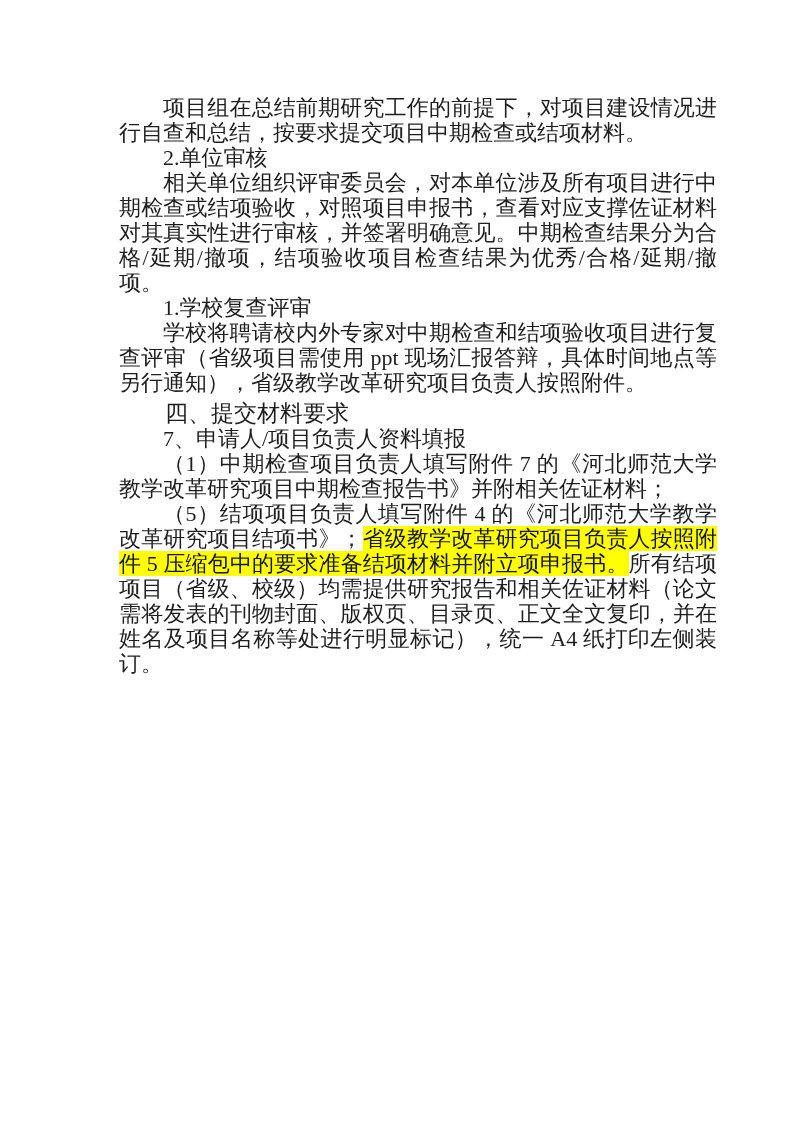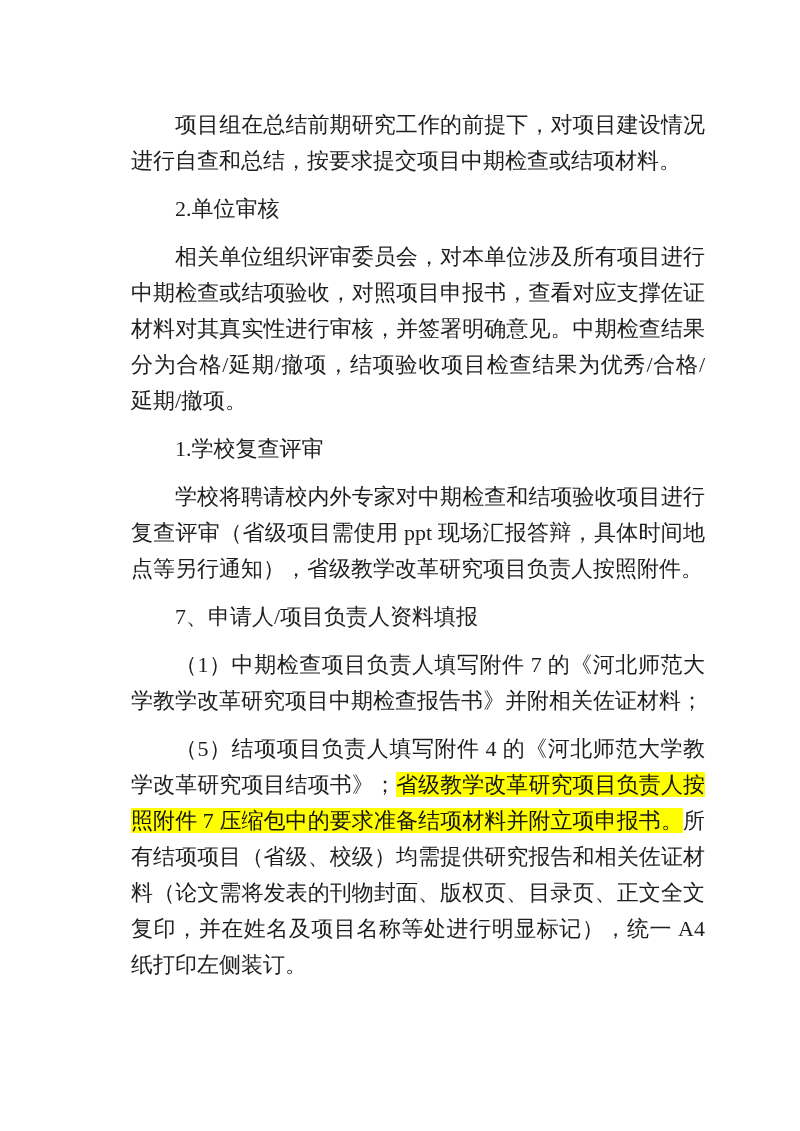--- a/index.html
+++ b/index.html
@@ -16,23 +16,23 @@
   .page {
     position: relative;
     width: 800px;
     height: 1131px;
     background: #ffffff;
     box-sizing: border-box;
     padding: 95px 83px 0 119px;
     color: #1e1e1e;
   }
   .para {
-    margin: 12px;
+    margin: 0;
     font-size: 22px;
-    line-height: 36px;
+    line-height: 25px;
     text-align: justify;
     text-align-last: left;
     text-indent: 2em;
     word-break: break-all;
     font-family: "Liberation Serif", "DejaVu Serif", serif;
   }
   .para.heading-bold-serif {
     font-weight: 700;
   }
   .para.heading-sans {
@@ -52,17 +52,18 @@
 </head>
 <body>
 
 <div class="page">
   <div id="doc">
       <p class="para body"><span>项目组在总结前期研究工作的前提下，对项目建设情况进行自查和总结，按要求提交项目中期检查或结项材料。</span></p>
       <p class="para heading-bold-serif"><span class="seg-bold">2.单位审核</span></p>
       <p class="para body"><span>相关单位组织评审委员会，对本单位涉及所有项目进行中期检查或结项验收，对照项目申报书，查看对应支撑佐证材料对其真实性进行审核，并签署明确意见。中期检查结果分为合格/延期/撤项，结项验收项目检查结果为优秀/合格/延期/撤项。</span></p>
       <p class="para heading-bold-serif"><span class="seg-bold">1.学校复查评审</span></p>
       <p class="para body"><span>学校将聘请校内外专家对中期检查和结项验收项目进行复查评审（</span><span class="seg-bold">省级项目需使用 ppt 现场汇报答辩，具体时间地点等另行通知）</span><span>，省级教学改革研究项目负责人按照附件。</span></p>
+      <p class="para heading-sans"><span class="seg-bold">四、提交材料要求</span></p>
       <p class="para heading-bold-serif"><span class="seg-bold">7、申请人/项目负责人资料填报</span></p>
       <p class="para body"><span>（1）中期检查项目负责人填写附件 7 的《河北师范大学教学改革研究项目中期检查报告书》并附相关佐证材料；</span></p>
-      <p class="para body"><span>（5）结项项目负责人填写附件 4 的《河北师范大学教学改革研究项目结项书》；</span><span class="seg-highlight">省级教学改革研究项目负责人按照附件 7 压缩包中的要求准备结项材料并附立项申报书。</span><span>所有结项项目（省级、校级）均需提供研究报告和相关佐证材料（论文需将发表的刊物封面、版权页、目录页、正文全文复印，并在姓名及项目名称等处进行明显标记），统一 A4 纸打印左侧装订。</span></p>
+      <p class="para body"><span>（5）结项项目负责人填写附件 4 的《河北师范大学教学改革研究项目结项书》；</span><span class="seg-highlight">省级教学改革研究项目负责人按照附件 5 压缩包中的要求准备结项材料并附立项申报书。</span><span>所有结项项目（省级、校级）均需提供研究报告和相关佐证材料（论文需将发表的刊物封面、版权页、目录页、正文全文复印，并在姓名及项目名称等处进行明显标记），统一 A4 纸打印左侧装订。</span></p>
     </div>
 </div>
 
 </body></html>

